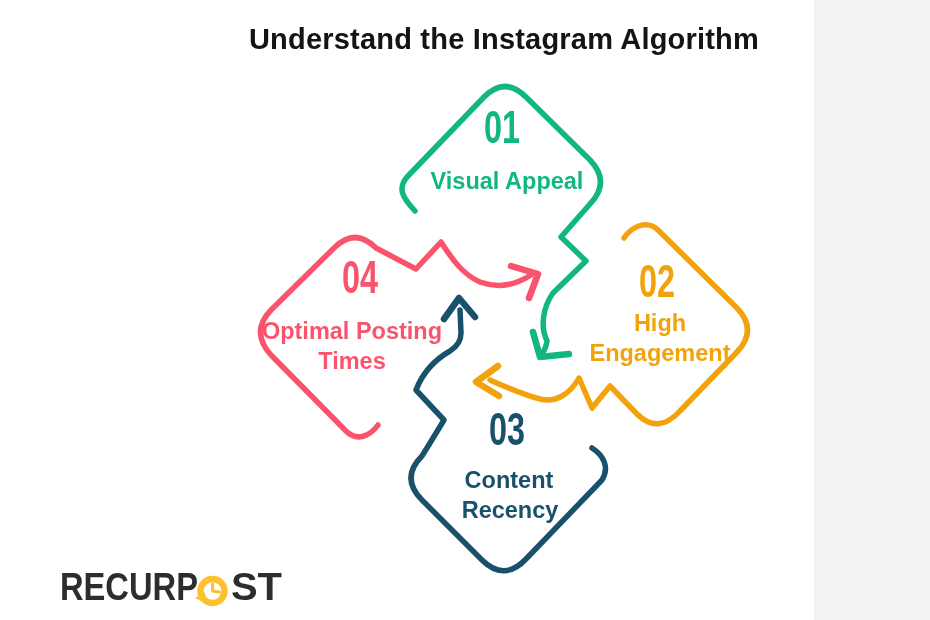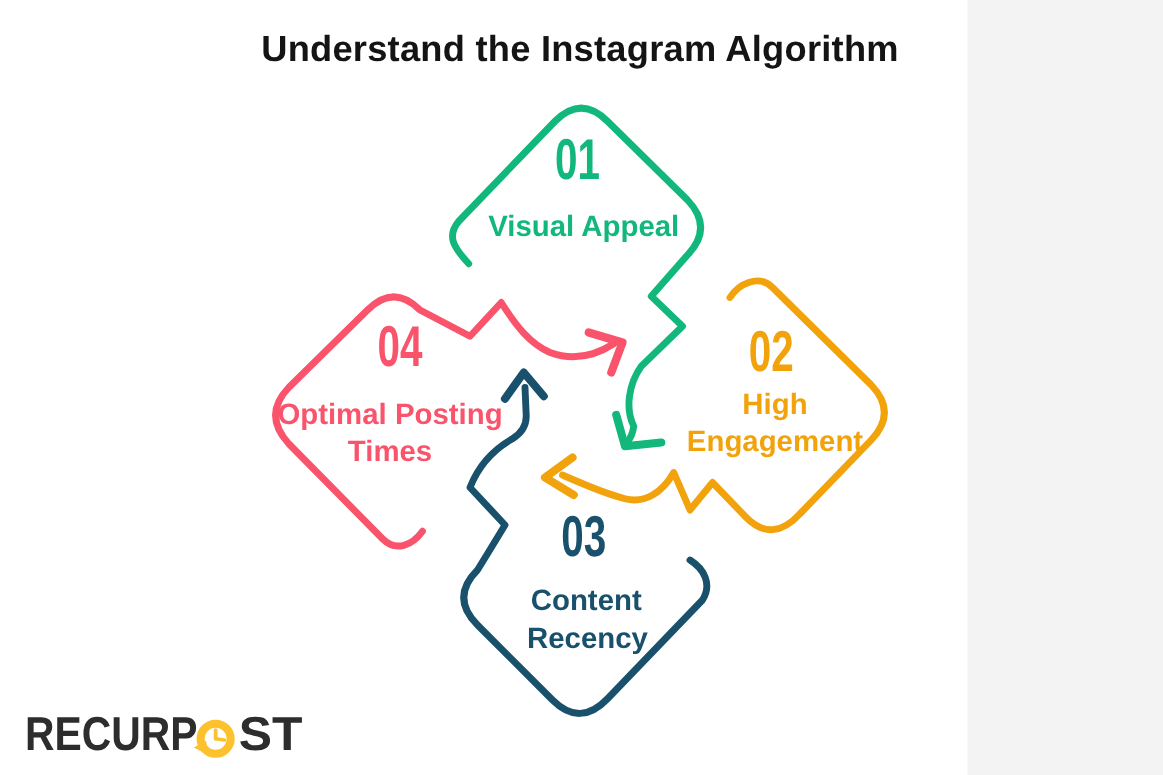--- a/index.html
+++ b/index.html
@@ -2,20 +2,21 @@
 <html><head>
 <meta charset="utf-8">
 <style>
   html,body{margin:0;padding:0;background:#f3f3f3;}
   #page{
     position:relative;
     width:774px;height:620px;
     background:#ffffff;
     overflow:hidden;
     font-family:"Liberation Sans", sans-serif;
+    padding-left:40px;
   }
   svg{display:block;}
   text{font-family:"Liberation Sans", sans-serif;}
   .outline{fill:none;stroke-width:5.5;stroke-linecap:round;stroke-linejoin:round;}
   .barb{fill:none;stroke-width:6.5;stroke-linecap:round;stroke-linejoin:round;}
   .step-num{font-size:46px;font-weight:bold;}
   .step-label{font-size:23.5px;font-weight:bold;}
   .title-text{font-size:29px;font-weight:bold;letter-spacing:0.2px;}
   .logo-text{font-size:38px;font-weight:bold;}
 </style>

